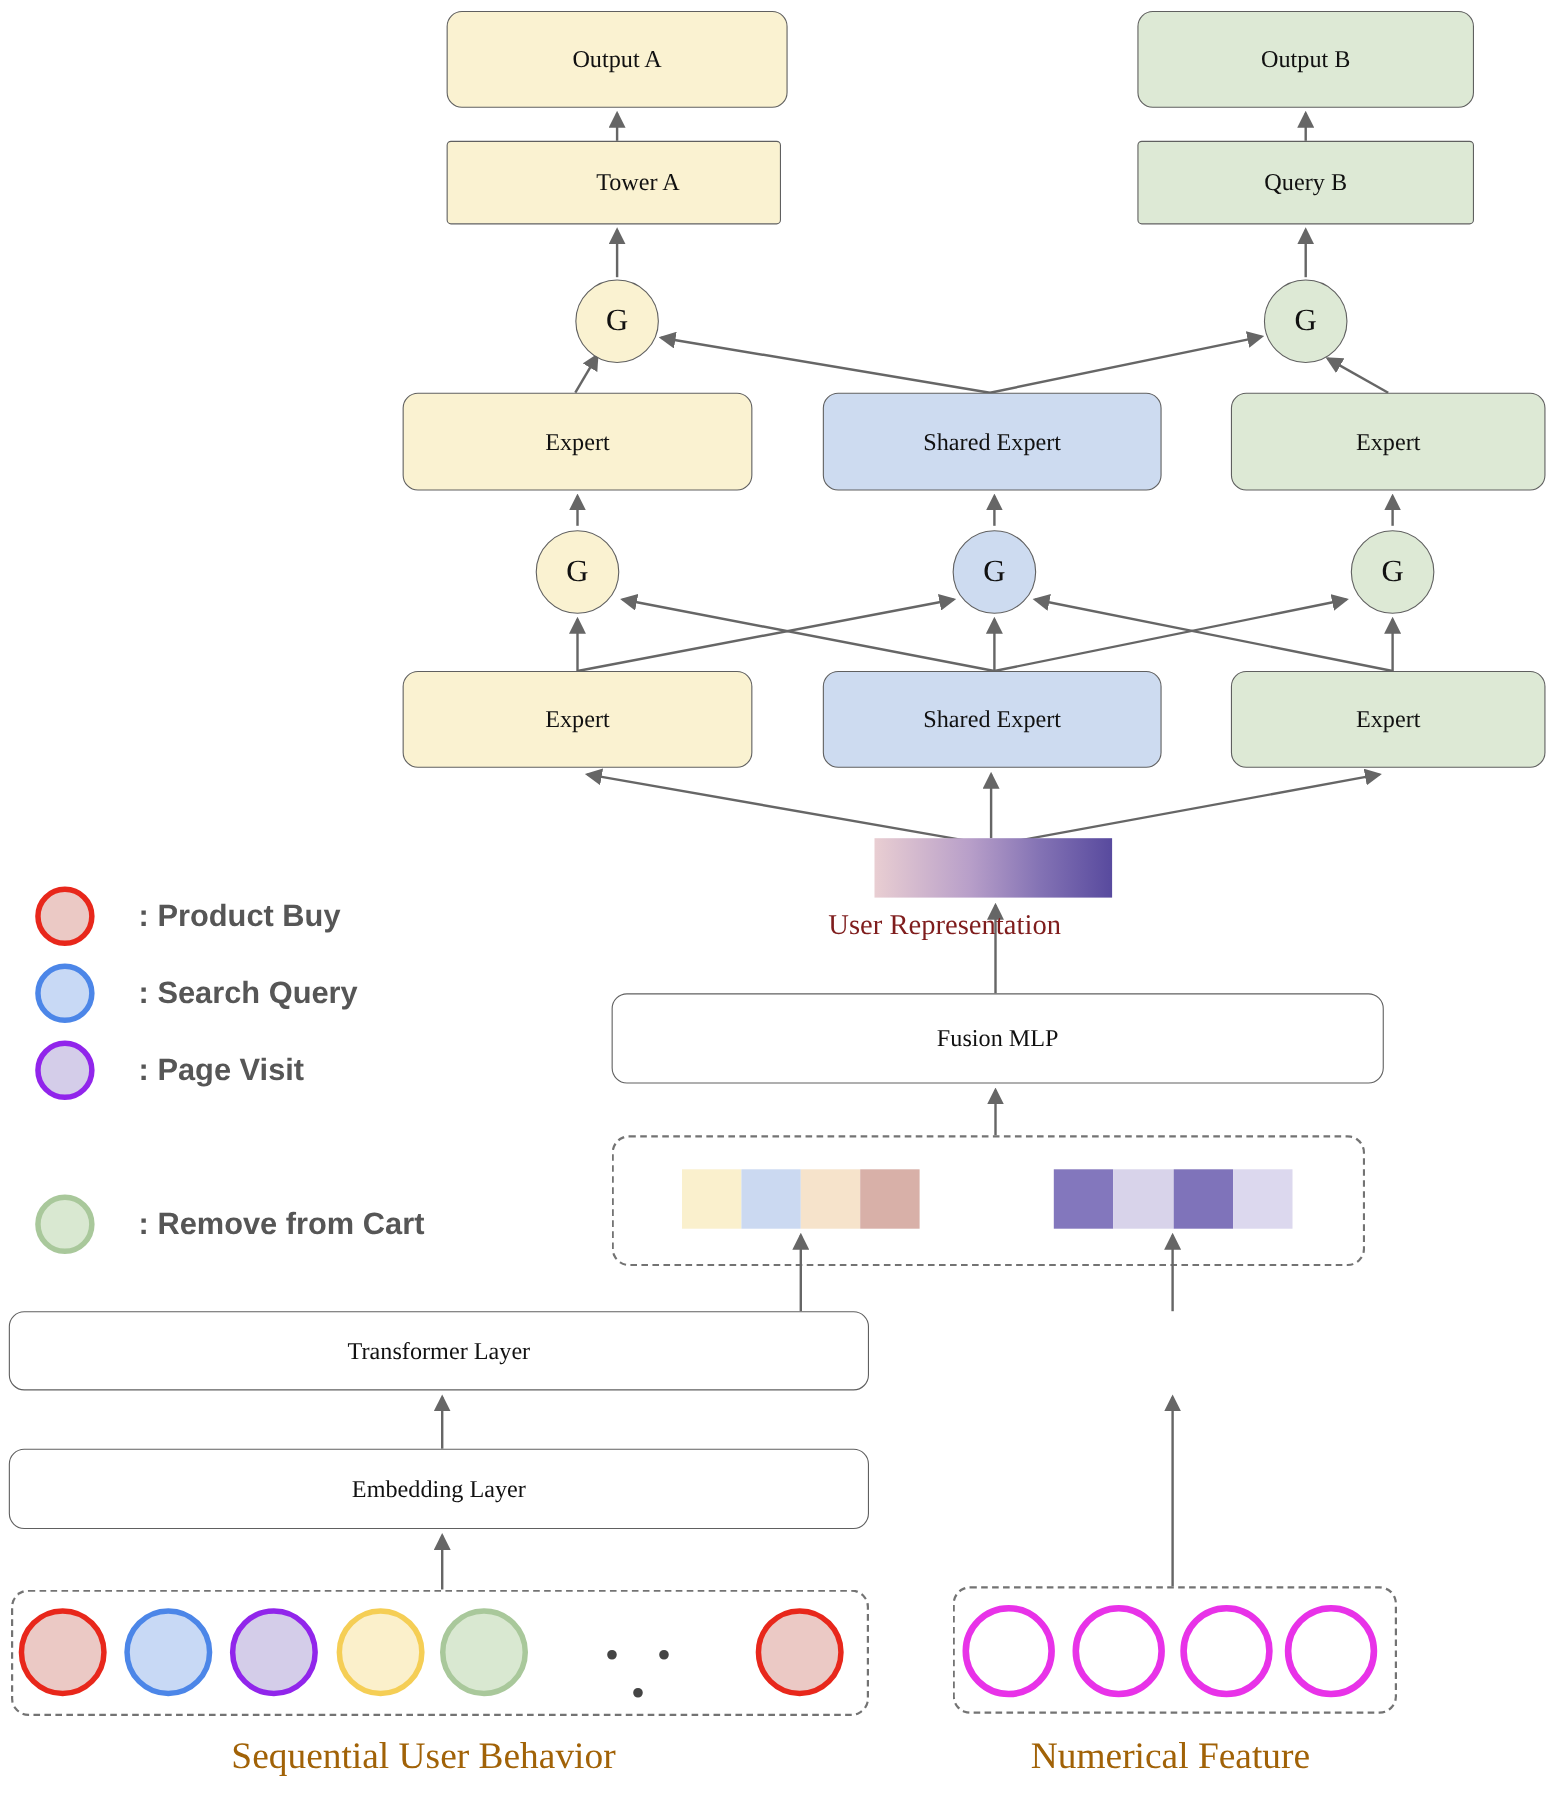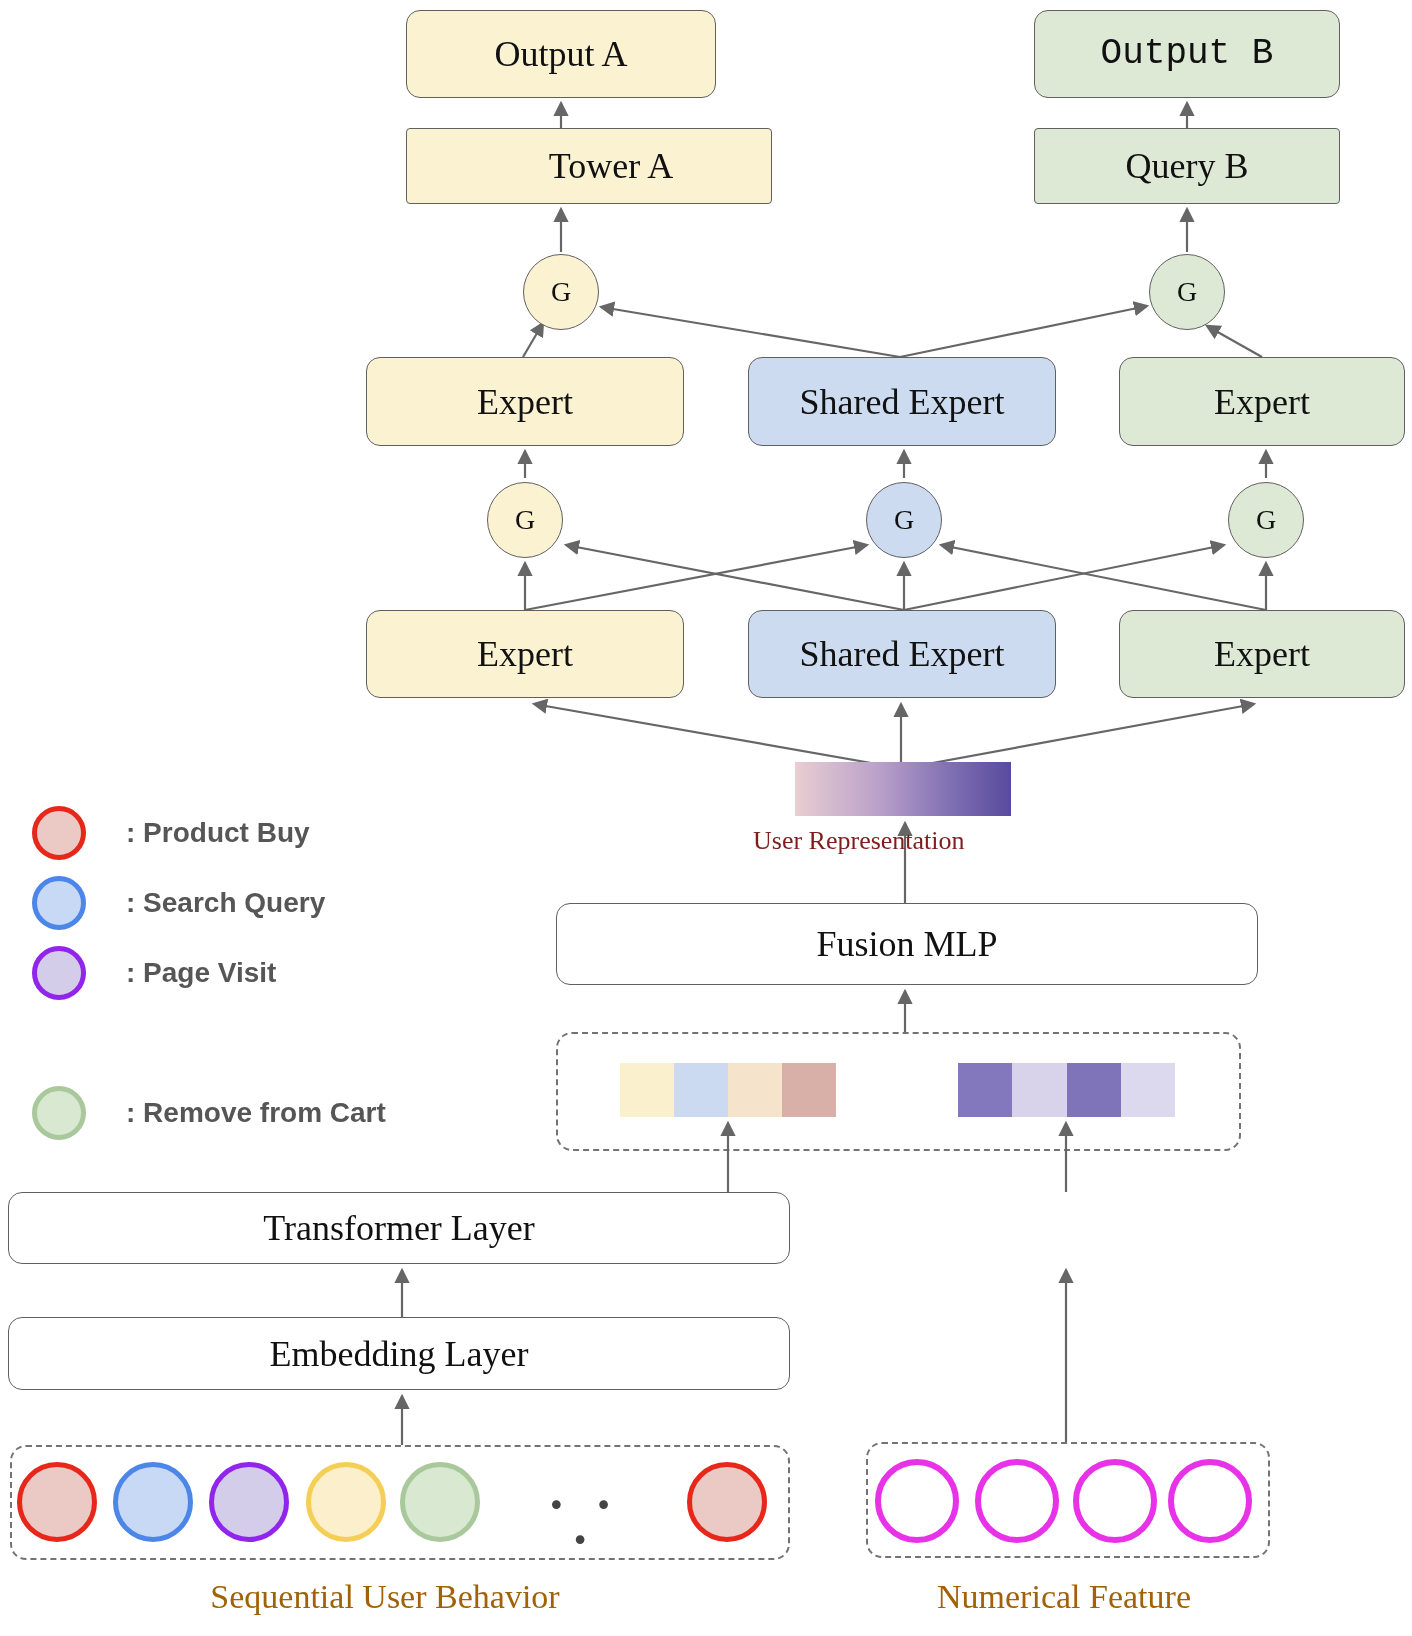--- a/index.html
+++ b/index.html
@@ -4,21 +4,21 @@
 <style>
   html,body{margin:0;padding:0;background:#ffffff;}
   .canvas{
     position:relative;width:1412px;height:1636px;background:#ffffff;overflow:hidden;
     font-family:"Liberation Serif","DejaVu Serif",serif;color:#111;
   }
   svg.arrows{position:absolute;left:0;top:0;width:1412px;height:1636px;z-index:1;}
   svg.arrows line{stroke:#666;stroke-width:2.2;}
   .box{
     position:absolute;z-index:2;display:flex;align-items:center;justify-content:center;
-    border:1.6px solid #606060;box-sizing:border-box;font-size:36px;line-height:1;
+    border:1.6px solid #606060;box-sizing:border-box;font-size:22px;line-height:1;
     border-radius:14px;background:#fff;
   }
   .box.square{border-radius:4px;}
   .gate{
     position:absolute;z-index:3;width:76px;height:76px;border-radius:50%;
     border:1.6px solid #606060;box-sizing:border-box;display:flex;align-items:center;justify-content:center;
     font-size:28px;background:#fff;
   }
   .dashedbox{
     position:absolute;z-index:0;border:2px dashed #737373;border-radius:16px;box-sizing:border-box;background:#fff;
@@ -101,24 +101,24 @@
 
     <line x1="402" y1="1317" x2="402" y2="1270" marker-end="url(#arr)"></line>
     <line x1="402" y1="1445" x2="402" y2="1396" marker-end="url(#arr)"></line>
 
     <line x1="1066" y1="1442" x2="1066" y2="1270" marker-end="url(#arr)"></line>
   </svg>
 
   <div class="box" style="left: 406px; top: 10px; width: 310px; height: 88px; background: rgb(250, 242, 209);">
       <span>Output A</span>
     </div>
-  <div class="box square" style="left: 406px; top: 128px; width: 366px; height: 76px; background: rgb(250, 242, 209); padding-left: 44px;">
+  <div class="box square" style="left: 406px; top: 128px; width: 304px; height: 76px; background: rgb(250, 242, 209); padding-left: 44px;">
       <span>Tower A</span>
     </div>
-  <div class="box" style="left: 1034px; top: 10px; width: 306px; height: 88px; background: rgb(221, 233, 213); font-family: Liberation Mono, monospace;">
+  <div class="box" style="left: 1034px; top: 10px; width: 306px; height: 88px; background: rgb(221, 233, 213);">
       <span>Output B</span>
     </div>
   <div class="box square" style="left: 1034px; top: 128px; width: 306px; height: 76px; background: rgb(221, 233, 213);">
       <span>Query B</span>
     </div>
 
   <div class="gate" style="left: 523px; top: 254px; background: rgb(250, 242, 209);">
       <span>G</span>
     </div>
   <div class="gate" style="left: 1149px; top: 254px; background: rgb(221, 233, 213);">

